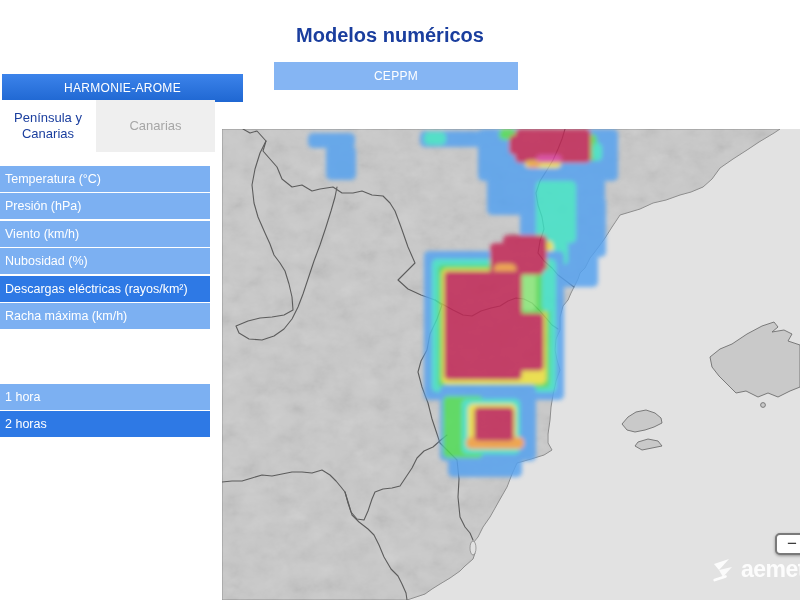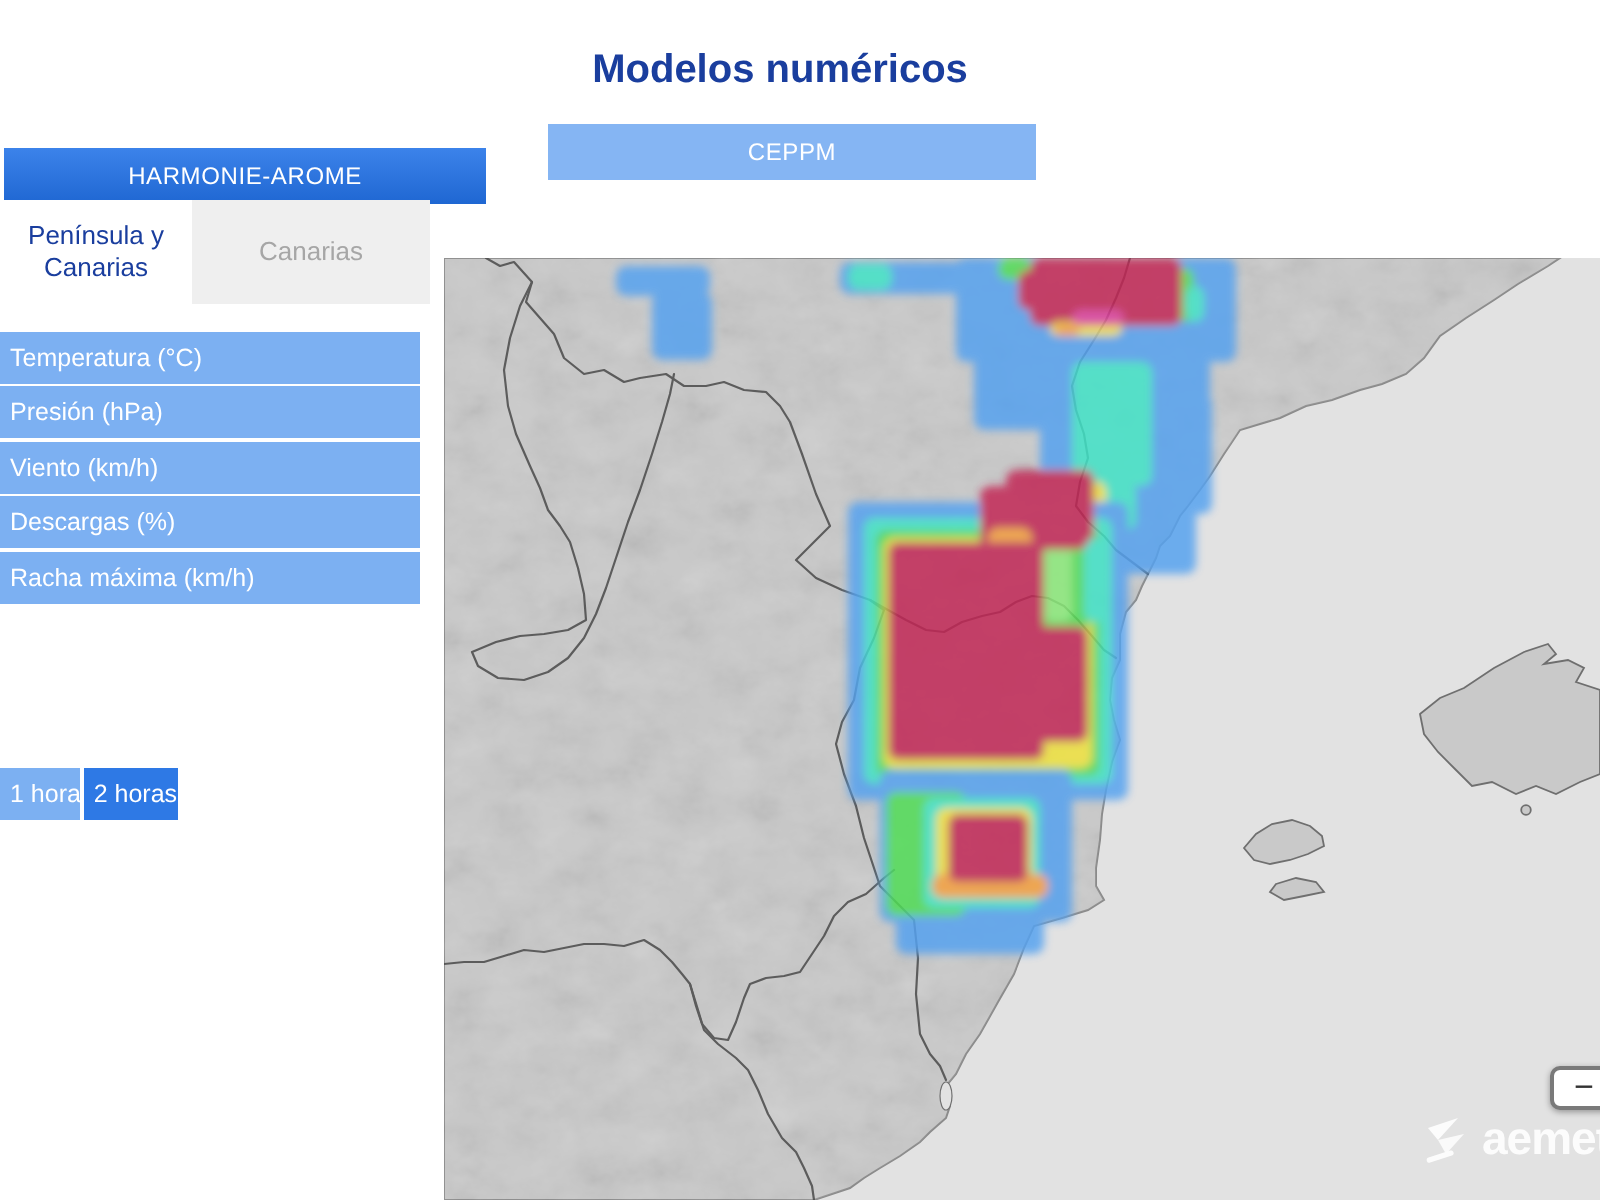--- a/index.html
+++ b/index.html
@@ -11,21 +11,21 @@
     justify-content:center;color:#fff;font-size:12px;letter-spacing:.3px;cursor:pointer;
     background:var(--tab-inactive,#85b5f3)}
   .model-tab.active{background:linear-gradient(#3c83ea,#1f67d2)}
   .region-tab{position:absolute;top:100px;height:52px;display:flex;align-items:center;
     justify-content:center;text-align:center;font-size:13px;line-height:1.25;cursor:pointer;
     background:#efefef;color:#a6a6a6;padding:0 6px;box-sizing:border-box}
   .region-tab.active{background:#fff;color:var(--accent-dark,#1a3e9e)}
   #variable-list{position:absolute;left:0;top:166px;width:210px;display:flex;
     flex-direction:column;gap:1.4px}
   #time-list{position:absolute;left:0;top:384px;width:210px;display:flex;
-    flex-direction:row;gap:1.4px}
+    flex-direction:column;gap:1.4px}
   .blue-item{height:26px;line-height:26px;padding-left:5px;font-size:12.5px;color:#fff;
     background:var(--item,#7cb0f2);cursor:pointer;white-space:nowrap;overflow:hidden}
   .blue-item.selected{background:var(--item-selected,#2e79e5)}
   #map{position:absolute;left:222px;top:129px;width:578px;height:471px;overflow:hidden;
     background:var(--sea,#e2e2e2);cursor:grab}
   #zoom-out-btn{position:absolute;left:553px;top:404px;width:34px;height:22px;background:#fff;
     border:2px solid #7a7a7a;border-radius:5px;font-size:17px;line-height:18px;text-align:center;
     color:#333;box-shadow:0 1px 3px rgba(0,0,0,.35);cursor:pointer;box-sizing:border-box}
   #watermark{position:absolute;left:488px;top:427px;display:flex;align-items:center;gap:5px;
     color:#fff;opacity:.92;pointer-events:none}
@@ -43,21 +43,22 @@
       <div class="model-tab" style="left: 262px; width: 244px; margin-left: 12px;">CEPPM</div>
     </div>
   <div id="region-tabs">
       <div class="region-tab active" style="left: 0px; width: 96px;">Península y Canarias</div>
       <div class="region-tab" style="left: 96px; width: 119px;">Canarias</div>
     </div>
   <div id="variable-list">
       <div class="blue-item">Temperatura (°C)</div>
       <div class="blue-item">Presión (hPa)</div>
       <div class="blue-item">Viento (km/h)</div>
-      <div class="blue-item">Descargas (%)</div>
+      <div class="blue-item">Nubosidad (%)</div>
+      <div class="blue-item selected">Descargas eléctricas (rayos/km²)</div>
       <div class="blue-item">Racha máxima (km/h)</div>
     </div>
   <div id="time-list">
       <div class="blue-item">1 hora</div>
       <div class="blue-item selected">2 horas</div>
     </div>
 
   <div id="map">
     <svg id="map-svg" width="578" height="471" viewBox="0 0 578 471">
       <defs>

